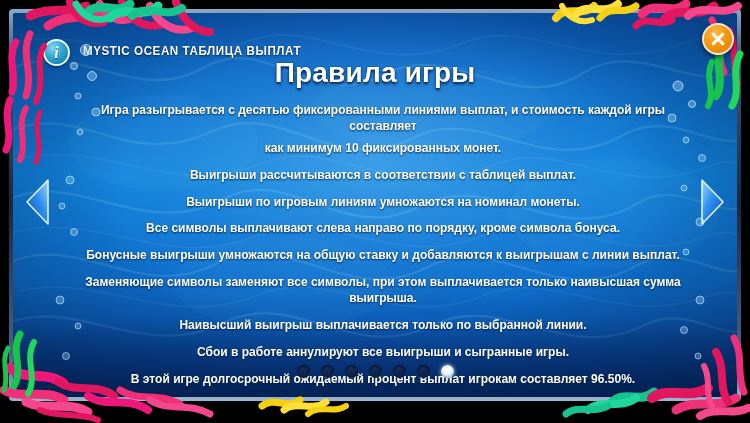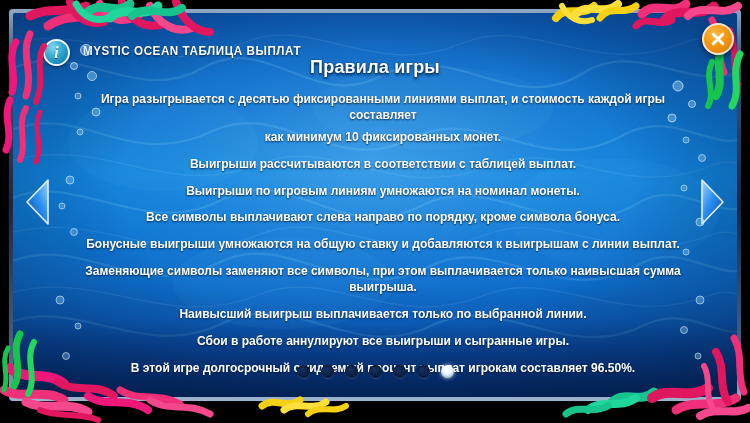--- a/index.html
+++ b/index.html
@@ -159,21 +159,21 @@
   .content {
     position: absolute;
     left: 0;
     top: 0;
     width: 100%;
     text-align: center;
     pointer-events: none;
   }
   .rules-title {
     margin-top: 44px;
-    font-size: 18px;
+    font-size: 28px;
     font-weight: bold;
     color: #ffffff;
     letter-spacing: .2px;
     text-shadow: 0 2px 3px rgba(0,22,58,.9), 0 0 2px rgba(0,40,90,.6);
   }
   .rules-list {
     margin: 14px 0 0 16px;
     padding: 0;
     list-style: none;
   }

